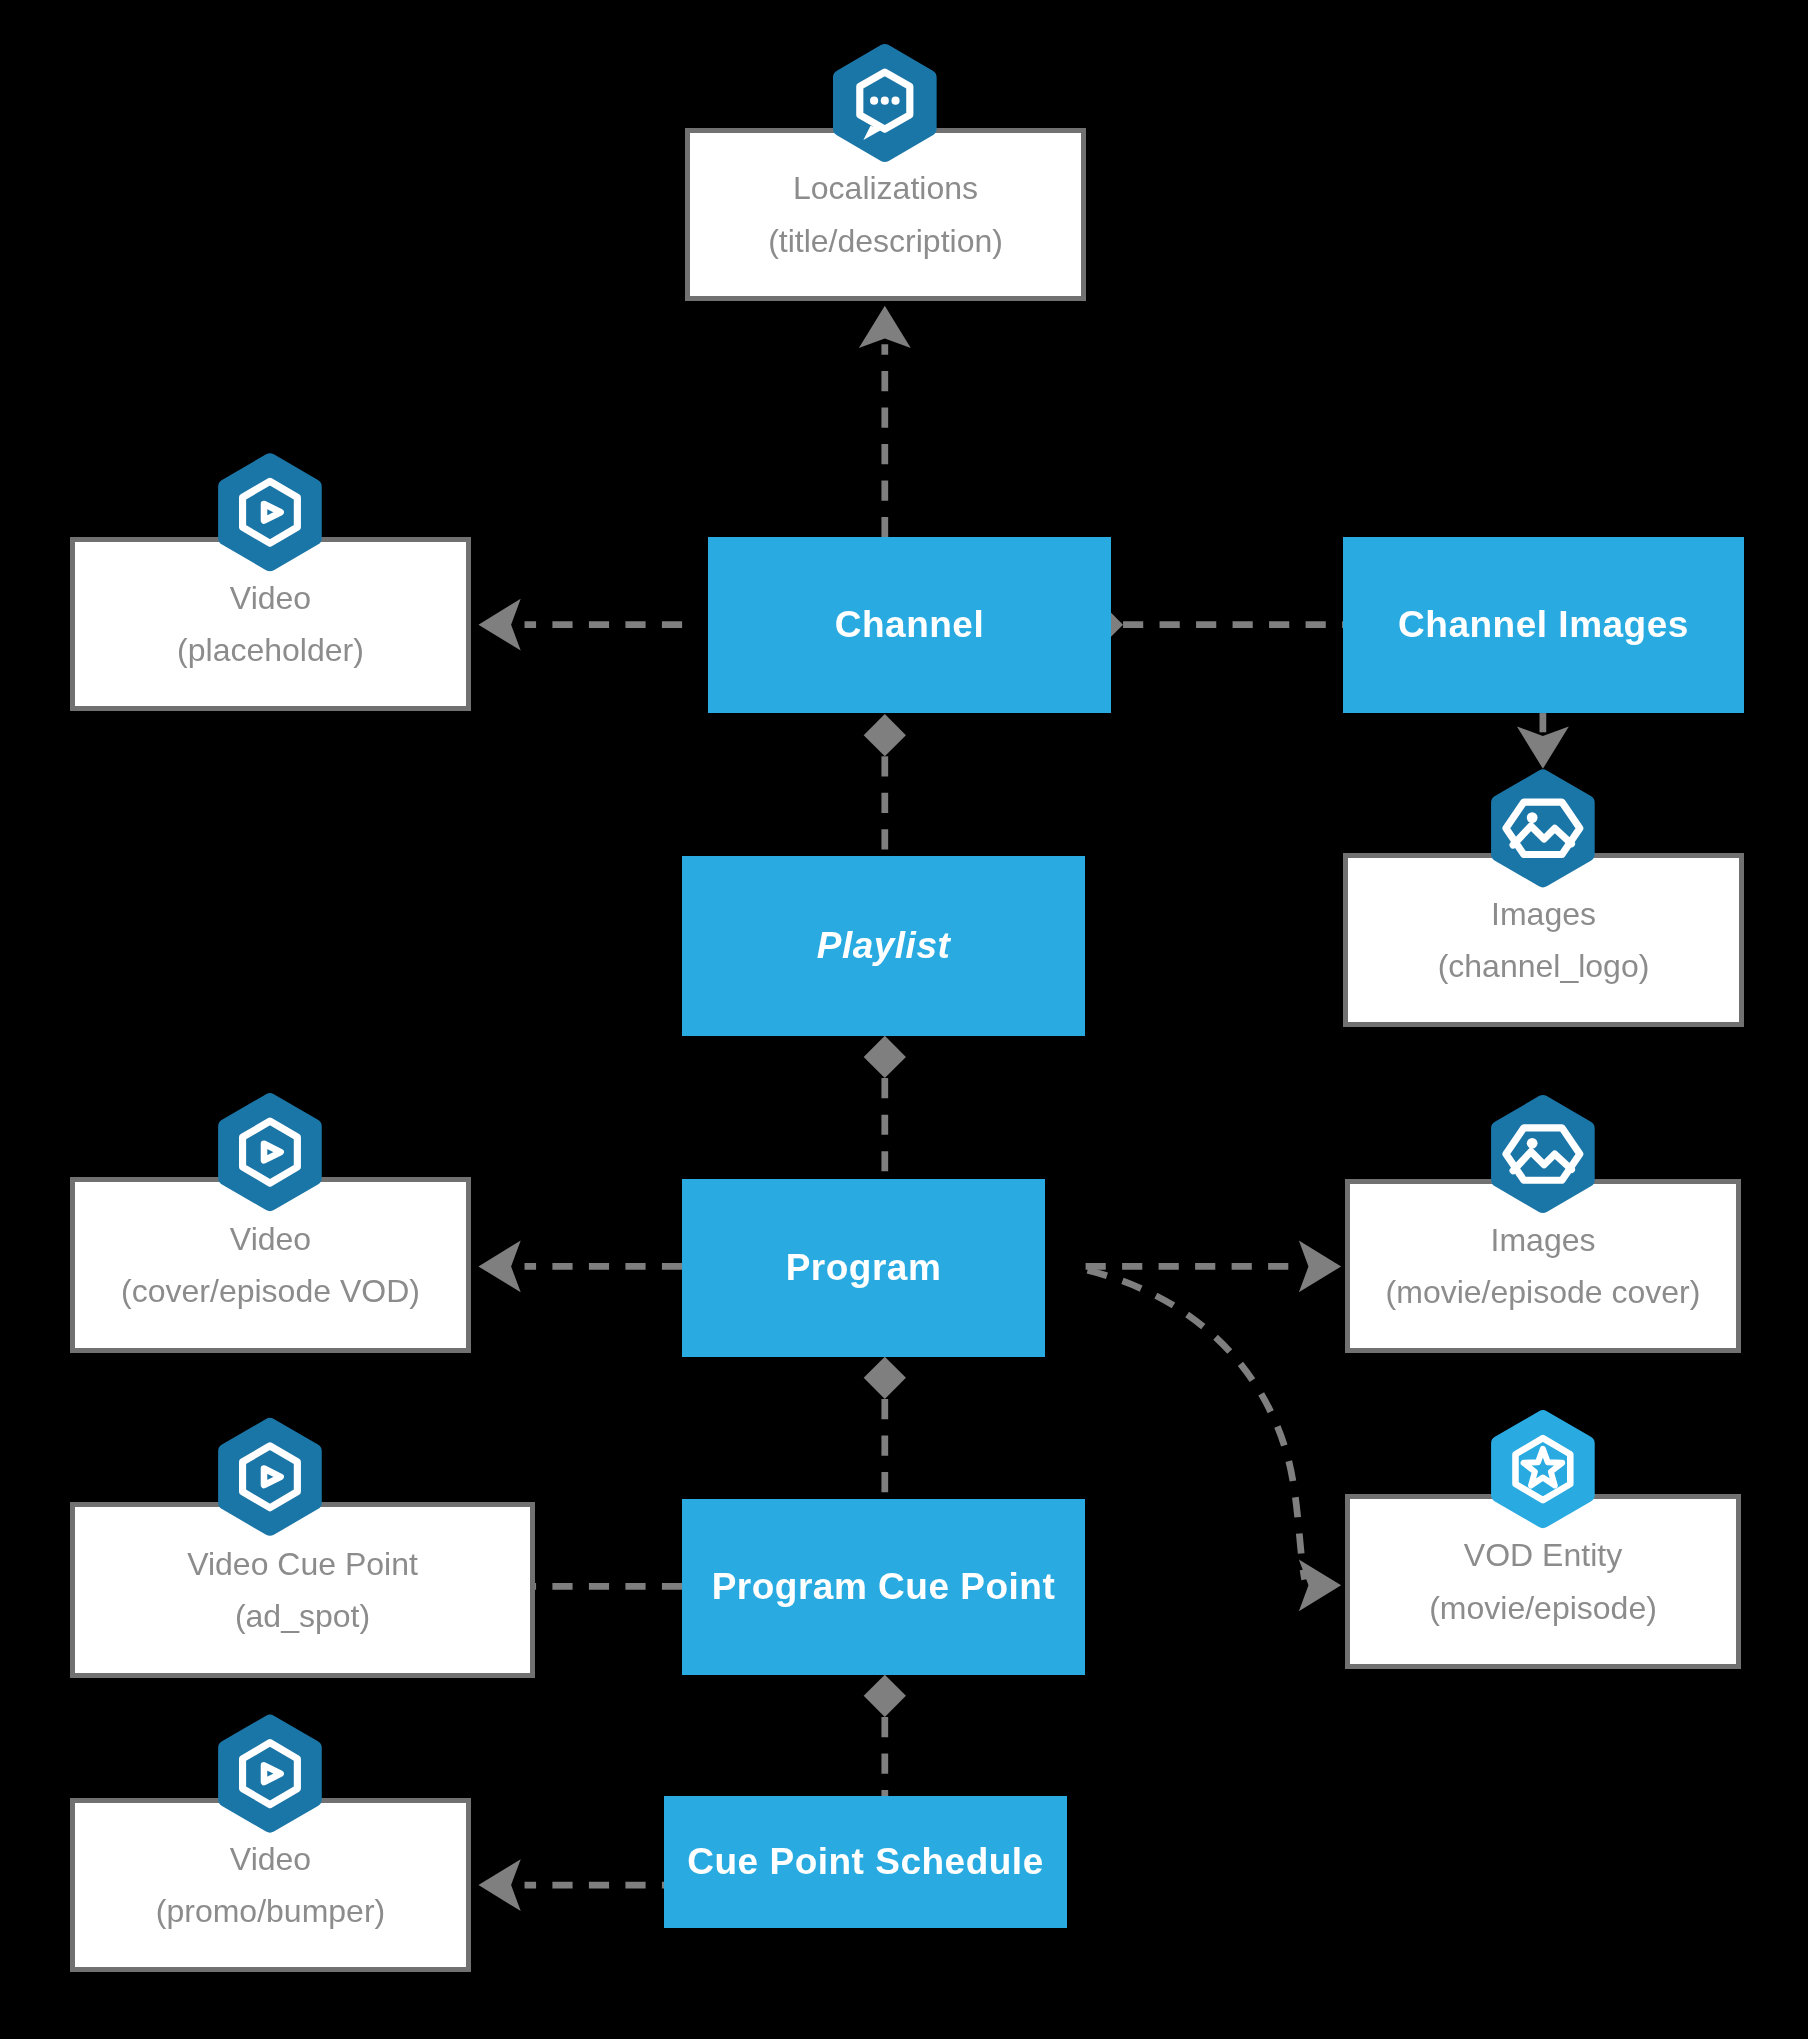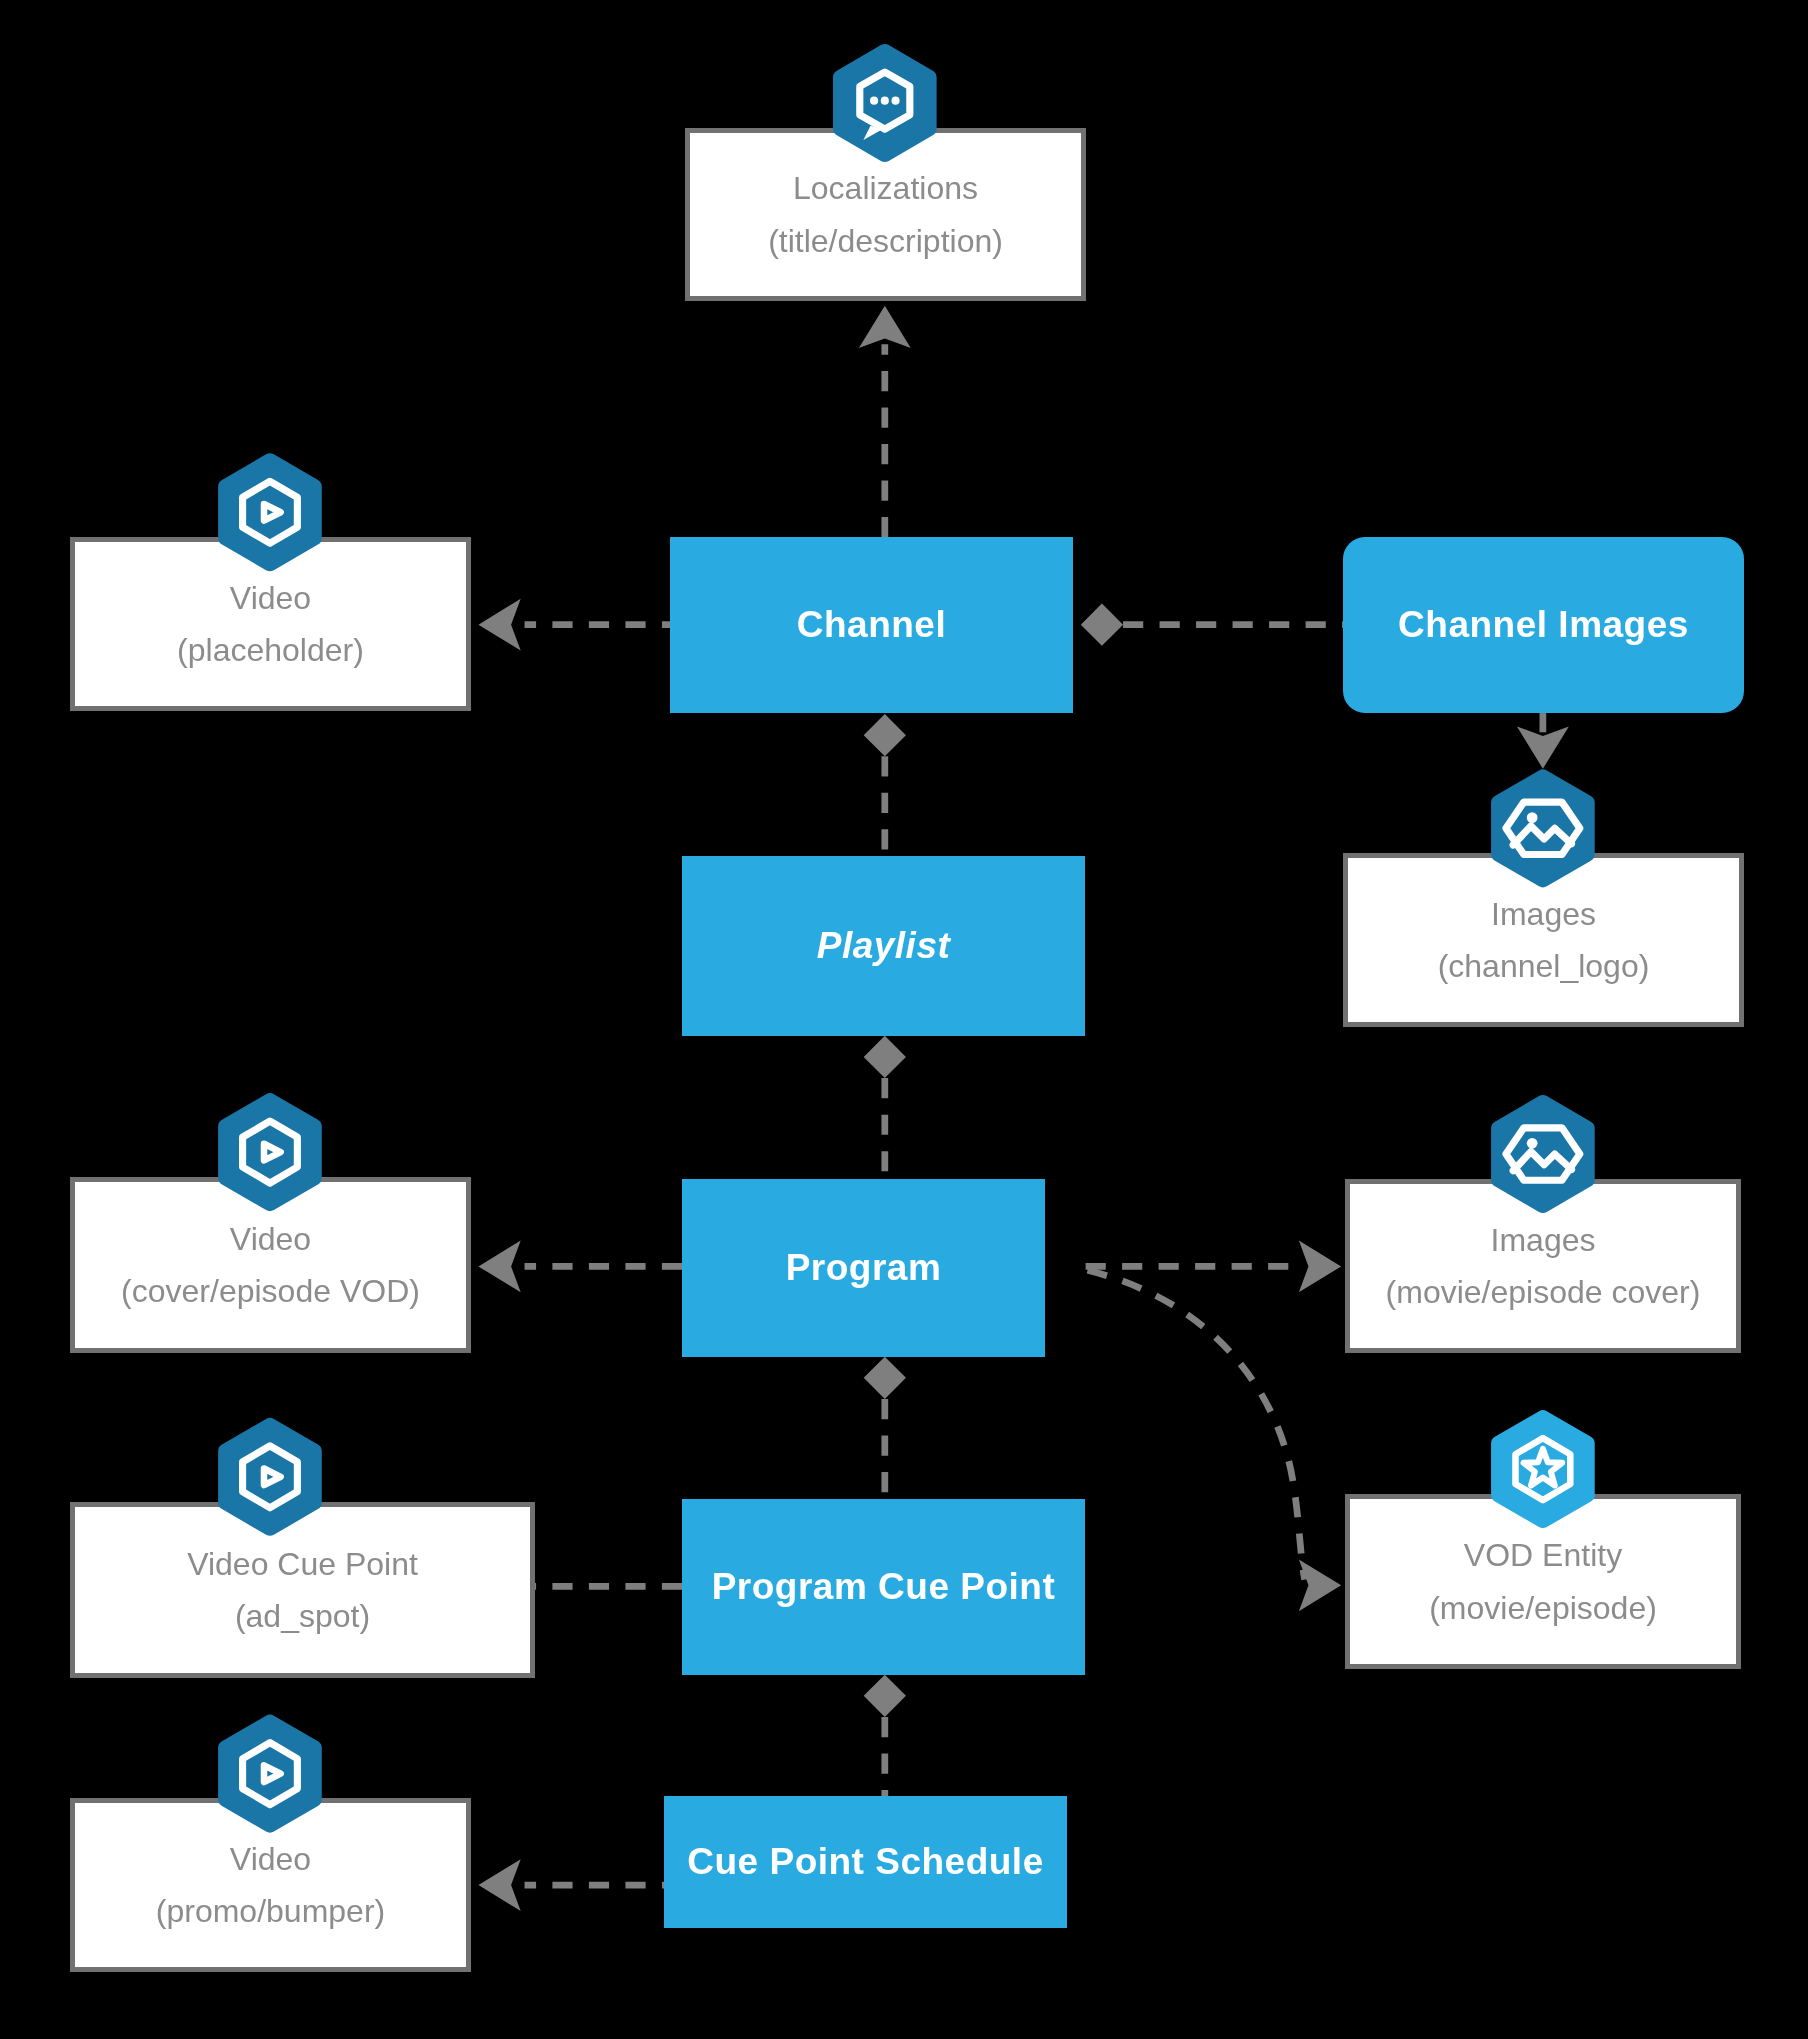--- a/index.html
+++ b/index.html
@@ -58,25 +58,25 @@
   <div class="node white-node" style="left:685px;top:128px;width:401px;height:173px;">
     <div class="nl1">Localizations</div>
     <div class="nl2">(title/description)</div>
   </div>
 
   <div class="node white-node" style="left:70px;top:537px;width:401px;height:174px;">
     <div class="nl1">Video</div>
     <div class="nl2">(placeholder)</div>
   </div>
 
-  <div class="node blue-node" style="left:670px;top:537px;width:403px;height:176px;">
+  <div class="node blue-node" style="left:708px;top:537px;width:403px;height:176px;">
     <span>Channel</span>
   </div>
 
-  <div class="node blue-node" style="left:1343px;top:537px;width:401px;height:176px;border-radius:22px;">
+  <div class="node blue-node" style="left:1343px;top:537px;width:401px;height:176px;">
     <span>Channel Images</span>
   </div>
 
   <div class="node white-node" style="left:1343px;top:853px;width:401px;height:174px;">
     <div class="nl1">Images</div>
     <div class="nl2">(channel_logo)</div>
   </div>
 
   <div class="node blue-node" style="left:682px;top:856px;width:403px;height:180px;font-style:italic;">
     <span>Playlist</span>

